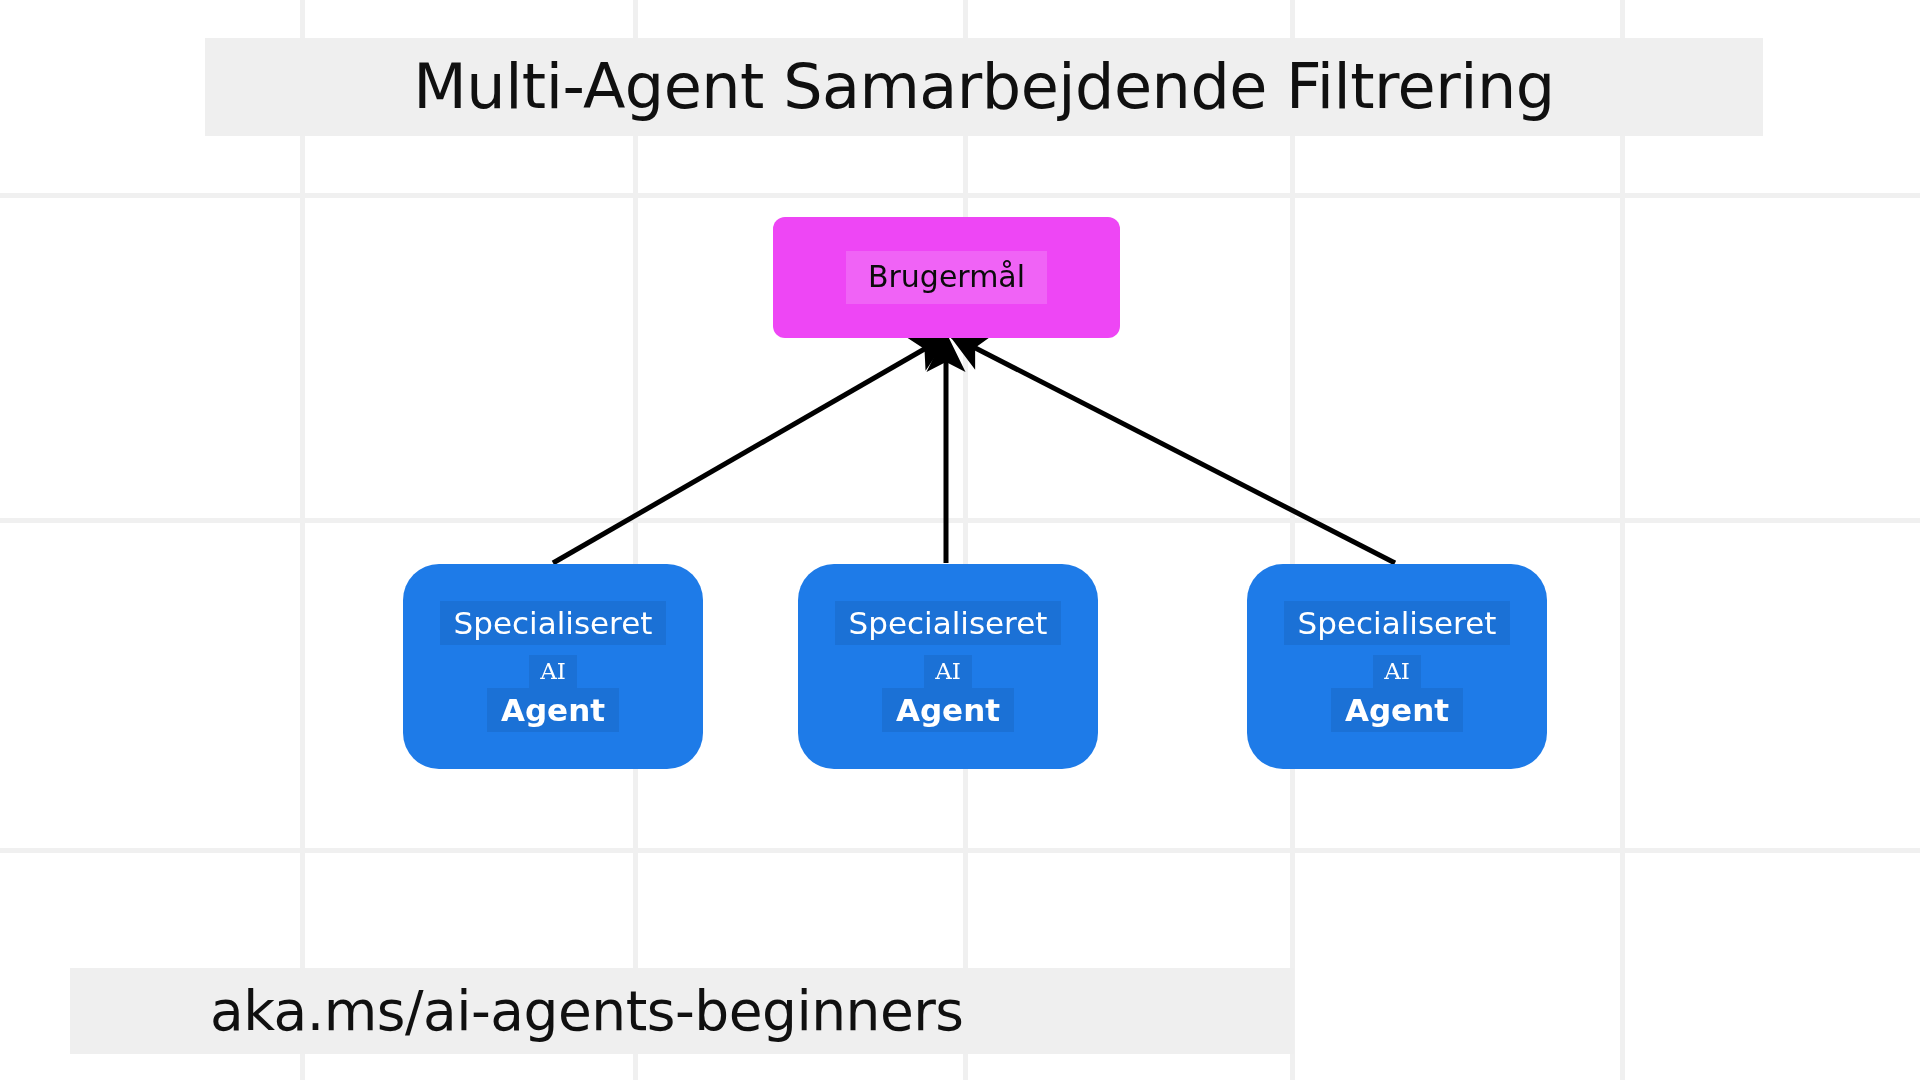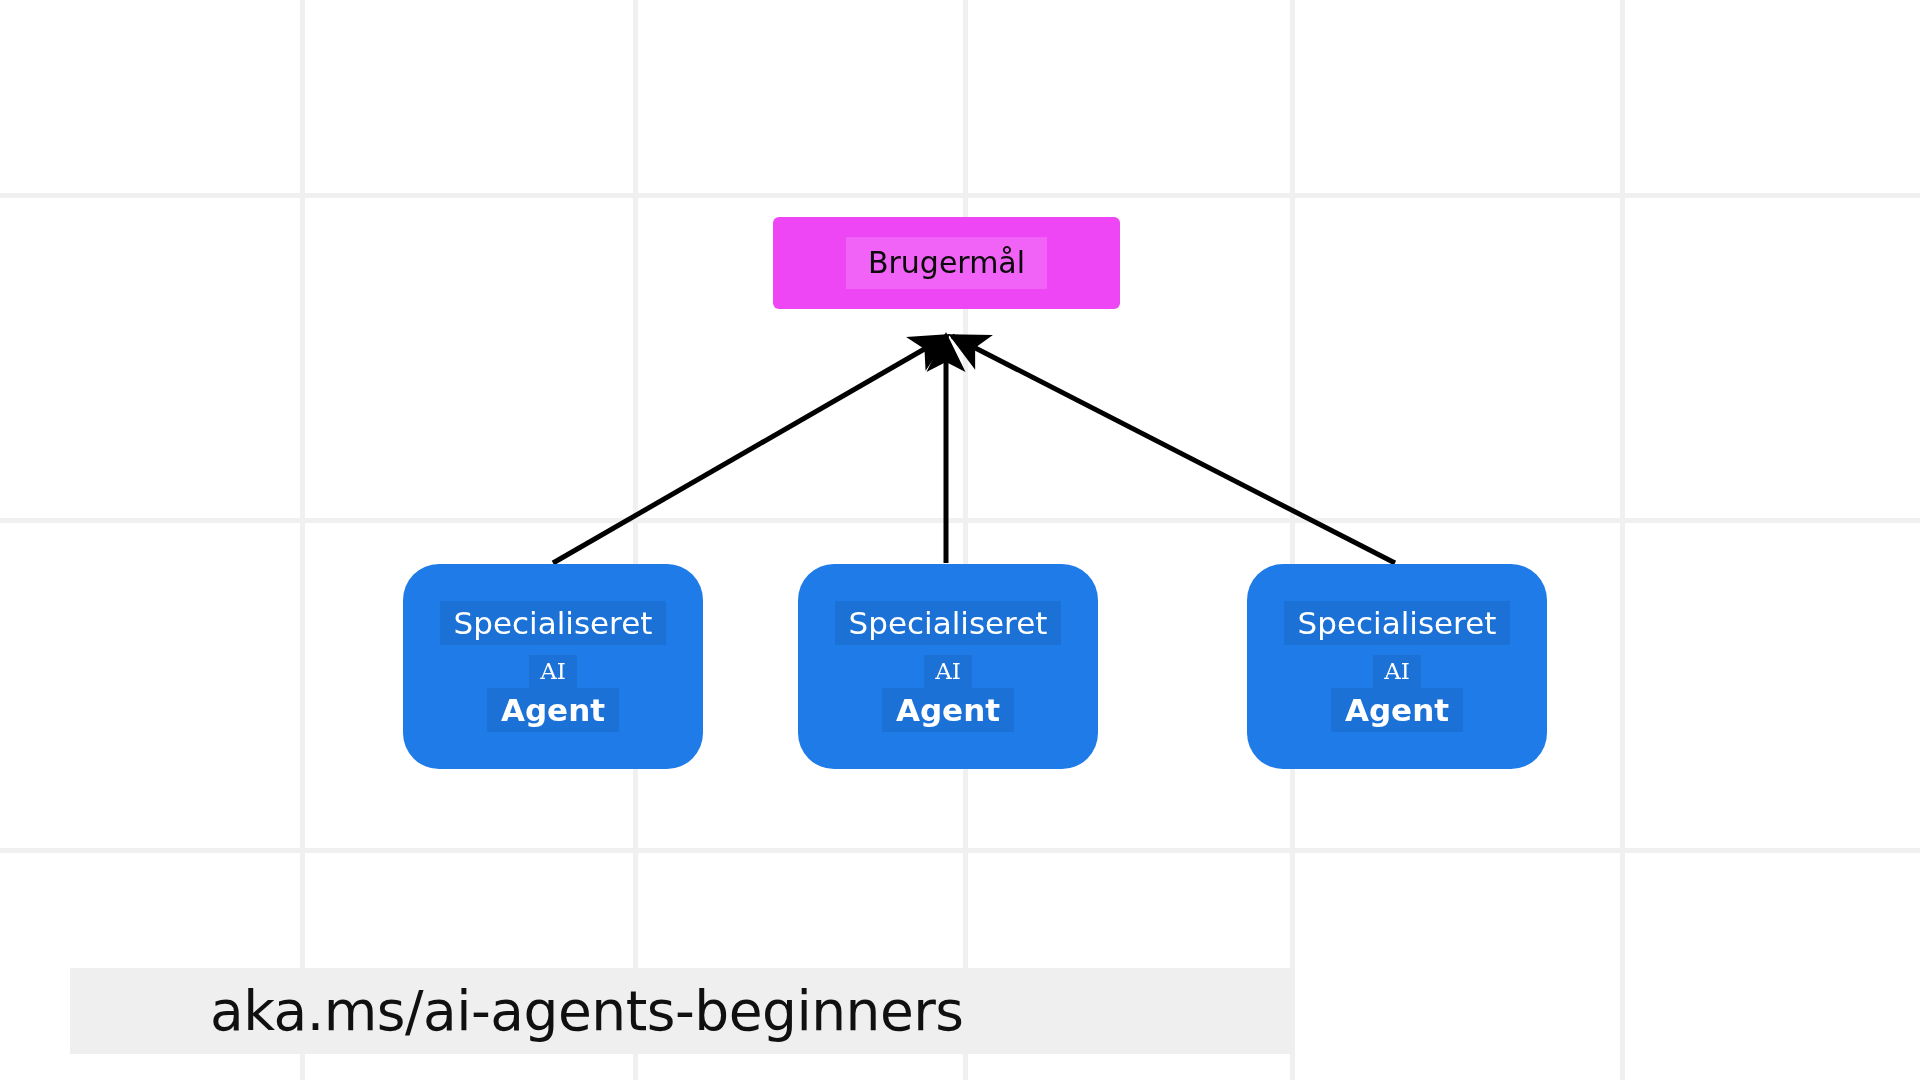--- a/index.html
+++ b/index.html
@@ -91,23 +91,23 @@
     display: flex;
     flex-direction: column;
     align-items: center;
     justify-content: center;
     box-sizing: border-box;
   }
   #goal-node {
     left: 773px;
     top: 217px;
     width: 347px;
-    height: 92px;
+    height: 121px;
     background: #ee46f5;
-    border-radius: 6px;
+    border-radius: 12px;
   }
   #goal-label {
     font-size: 30px;
     line-height: 1.15;
     color: #0b0b0b;
     background: rgba(255,255,255,0.16);
     padding: 9px 22px;
     white-space: nowrap;
   }
 
@@ -157,20 +157,23 @@
     <div class="gridline-v" style="left:300px;"></div>
     <div class="gridline-v" style="left:633px;"></div>
     <div class="gridline-v" style="left:963px;"></div>
     <div class="gridline-v" style="left:1290px;"></div>
     <div class="gridline-v" style="left:1620px;"></div>
     <div class="gridline-h" style="top:193px;"></div>
     <div class="gridline-h" style="top:518px;"></div>
     <div class="gridline-h" style="top:848px;"></div>
   </div>
 
+  <div class="banner" id="title-banner">
+    <div id="title-text">Multi-Agent Samarbejdende Filtrering</div>
+  </div>
 
   <svg id="connectors" viewBox="0 0 1920 1080" width="1920" height="1080">
     <defs>
       <marker id="arrowhead" markerWidth="9" markerHeight="9" refX="7.6" refY="4.5" orient="auto" markerUnits="strokeWidth">
         <path d="M 0.4 0.6 L 8.4 4.5 L 0.4 8.4 L 2.4 4.5 Z" fill="#000000"></path>
       </marker>
     </defs>
     <line x1="553" y1="563" x2="947" y2="336" stroke="#000000" stroke-width="5" marker-end="url(#arrowhead)"></line>
     <line x1="946" y1="563" x2="946" y2="336" stroke="#000000" stroke-width="5" marker-end="url(#arrowhead)"></line>
     <line x1="1395" y1="563" x2="952" y2="336" stroke="#000000" stroke-width="5" marker-end="url(#arrowhead)"></line>

